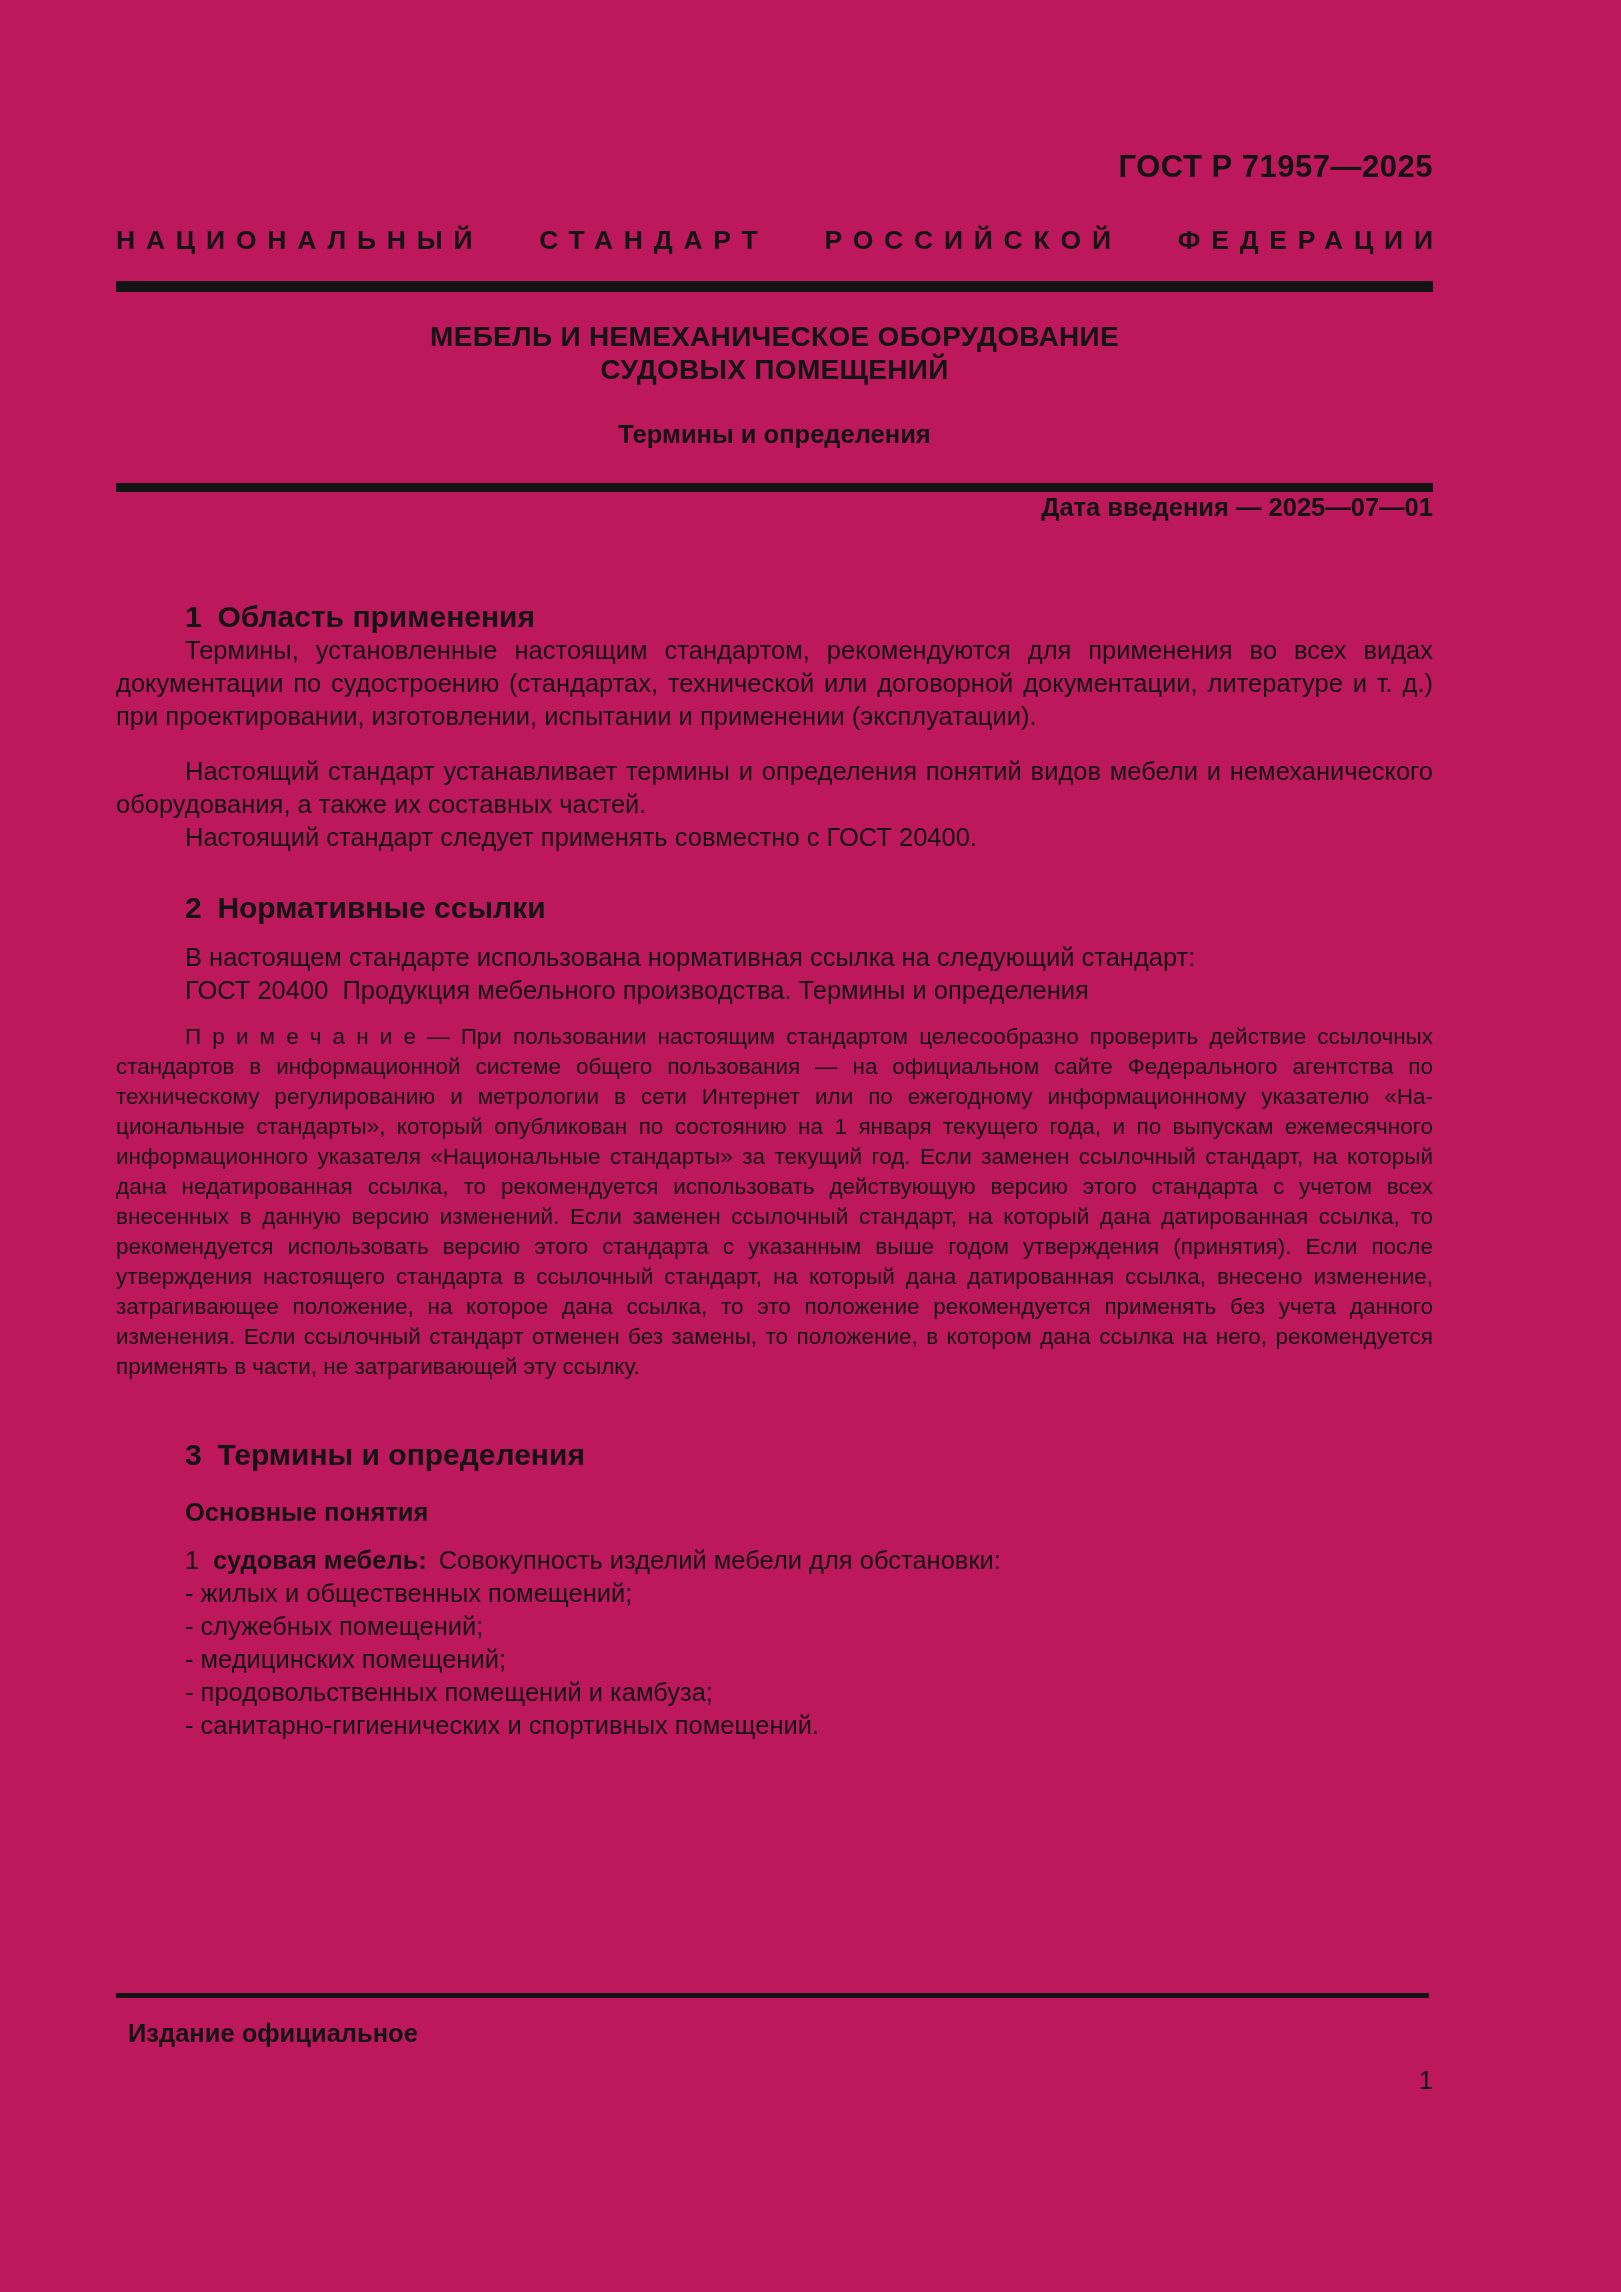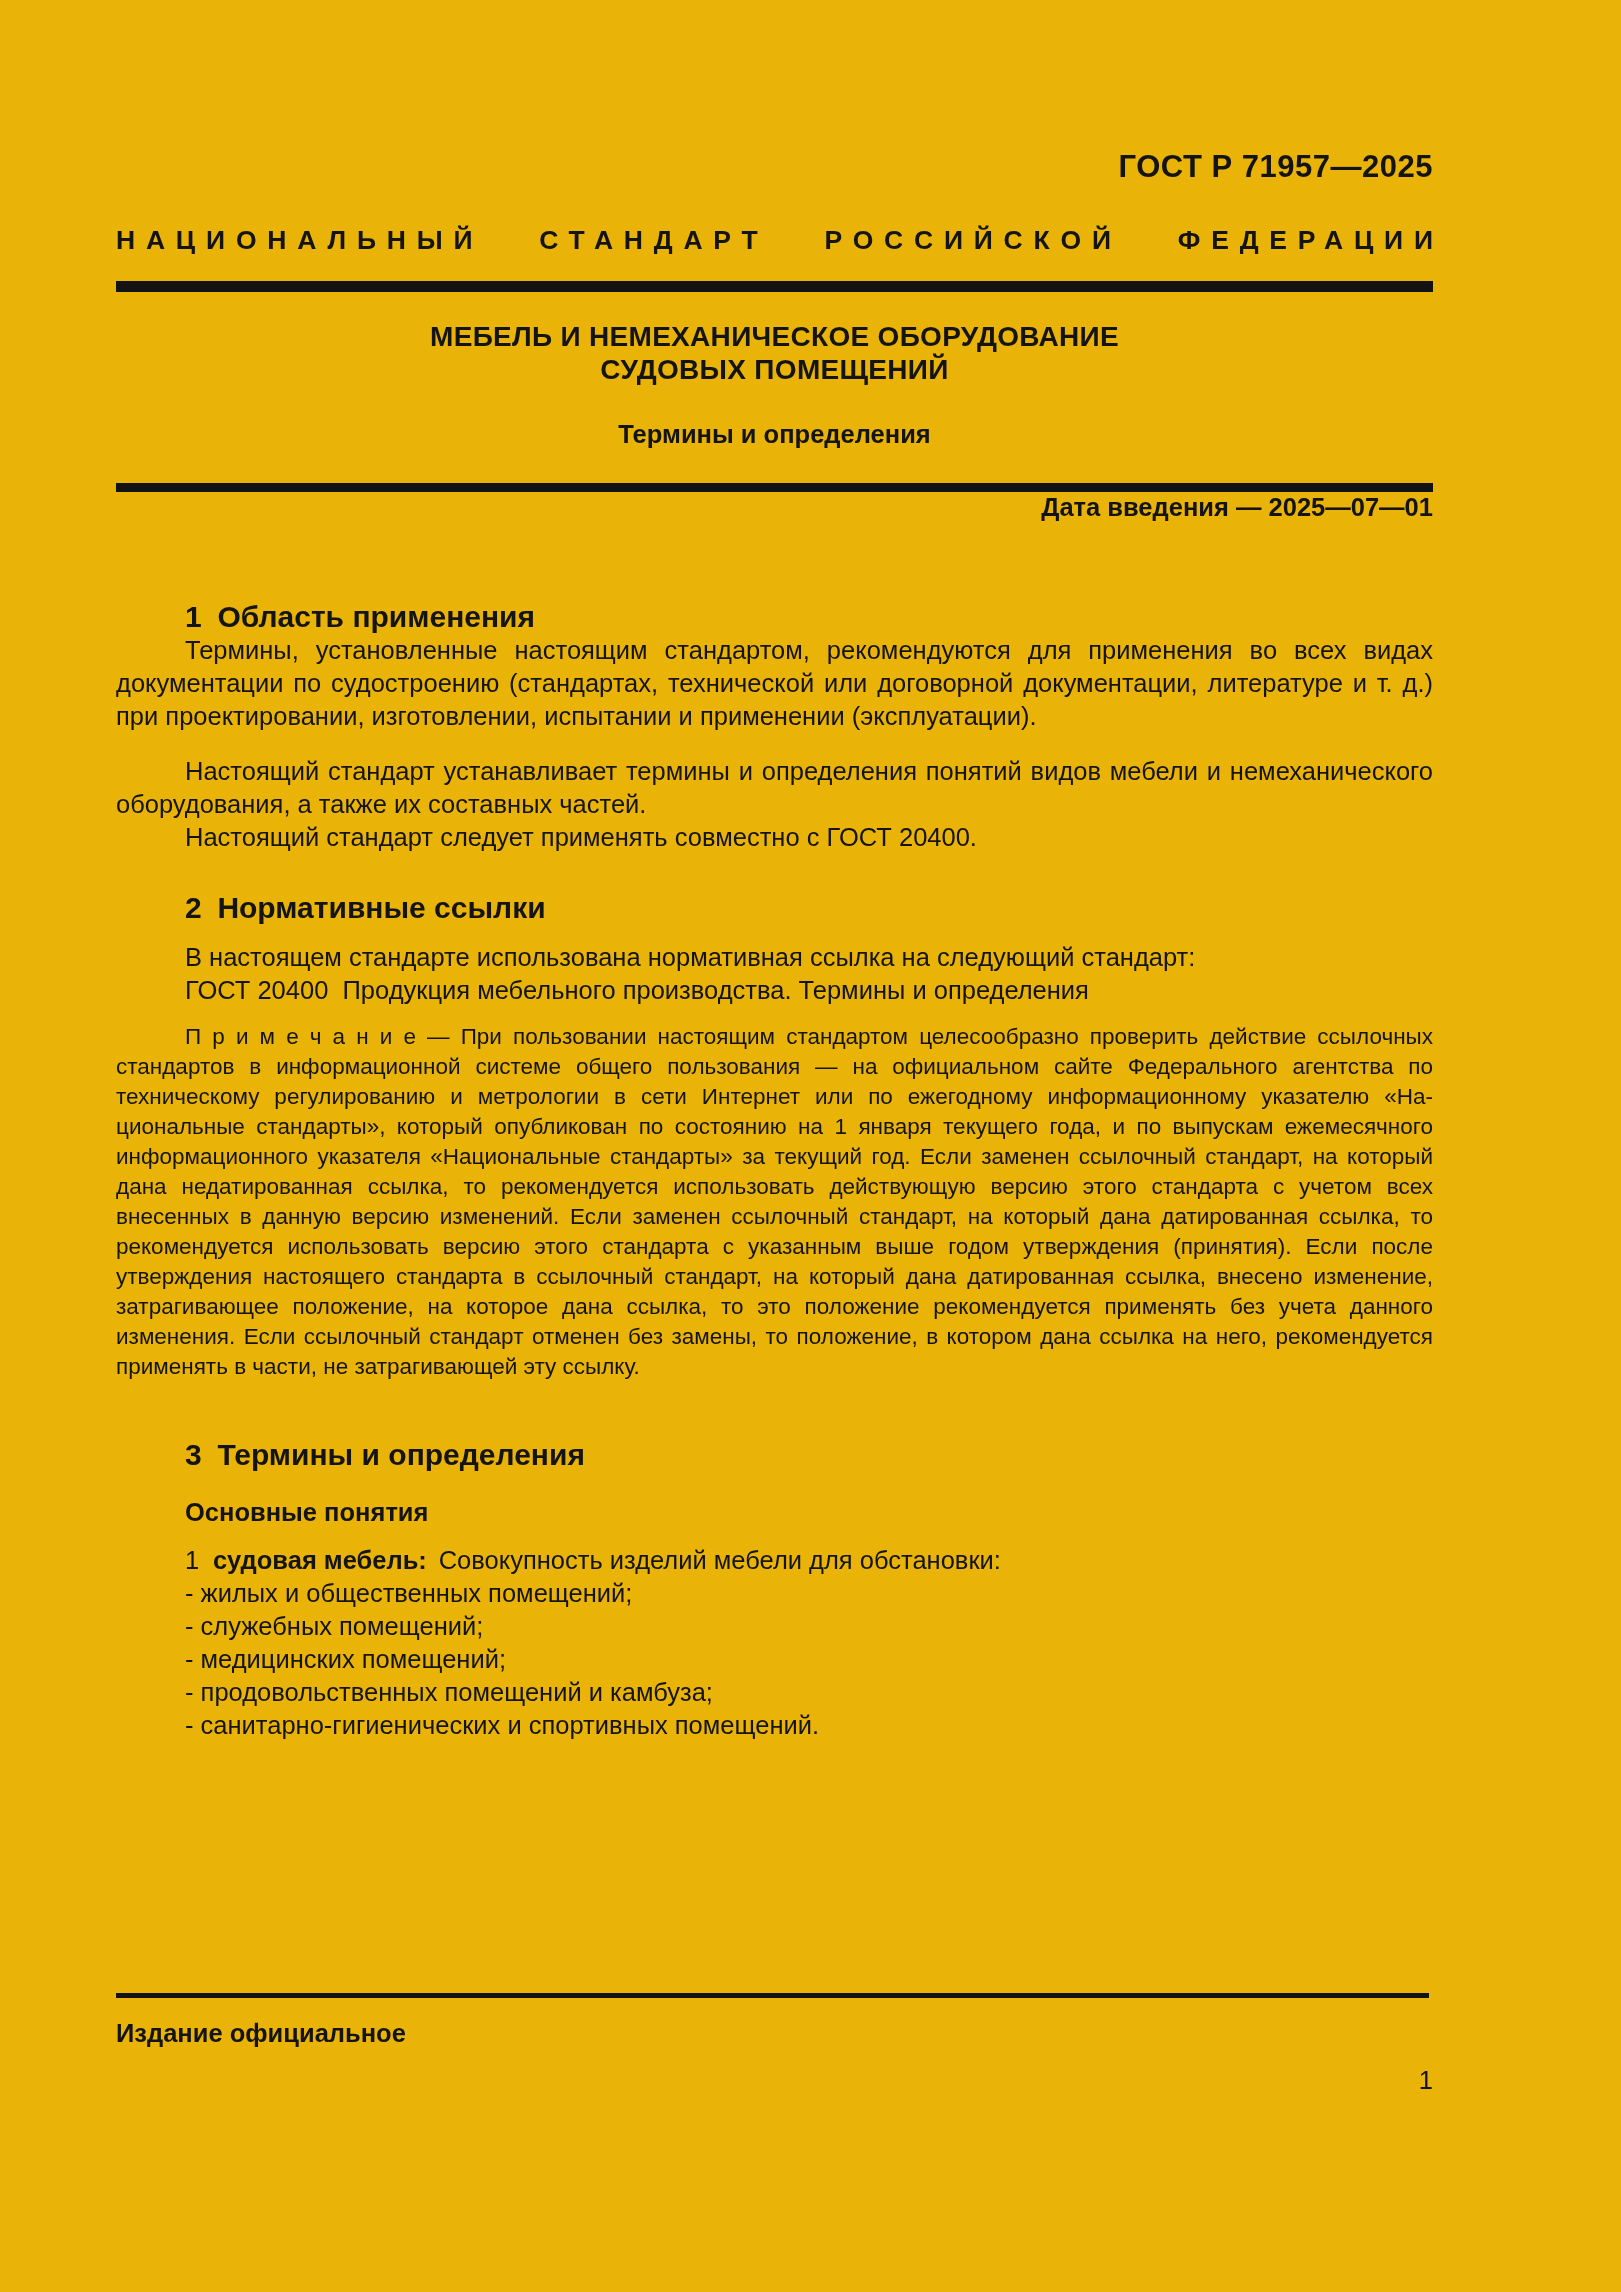--- a/index.html
+++ b/index.html
@@ -1,17 +1,17 @@
 <!DOCTYPE html>
 <html lang="ru"><head>
 <meta charset="utf-8">
 <style>
   html,body{margin:0;padding:0;background:#ffffff;}
   .page{
-    width:1621px;height:2293px;position:relative;background:#eab308;
+    width:1621px;height:2293px;position:relative;background:#be185d;
     box-sizing:border-box;padding:0 188px 0 116px;
     font-family:"Liberation Sans","DejaVu Sans",sans-serif;
     color:#141414;overflow:hidden;
   }
   .doc-code{margin-top:149px;font-size:31px;font-weight:bold;text-align:right;line-height:35px;letter-spacing:0.5px;}
   .banner{margin-top:40px;display:flex;justify-content:space-between;font-weight:bold;font-size:26.5px;line-height:33px;white-space:nowrap;}
   .banner .bw{letter-spacing:10.8px;margin-right:-10.8px;}
   .bar{height:11.8px;background:#131313;}
   .bar-top{margin-top:23.5px;}
   .bar-mid{margin-top:33px;height:9.8px;}
@@ -27,21 +27,21 @@
   .p{font-size:25.5px;line-height:33px;text-align:justify;text-indent:69px;margin:0;}
   .gap-top{margin-top:21.6px;}
   .gap-top-sm{margin-top:15.7px;}
   .note{margin-top:15.7px;font-size:22.5px;line-height:30px;text-align:justify;text-indent:69px;}
   .subheading{margin-top:23.5px;font-weight:bold;font-size:25.5px;line-height:32px;padding-left:69px;}
   .term-line{text-align:left;}
   .term-num{margin-right:13.7px;}
   .term-name{font-weight:bold;margin-right:11.8px;}
   .li{text-align:left;}
   .foot-rule{position:absolute;left:116px;right:192px;top:1993px;height:4.9px;background:#131313;}
-  .edition{position:absolute;left:116px;top:2017px;font-weight:bold;font-size:25.5px;line-height:32px;}
+  .edition{position:absolute;left:128px;top:2017px;font-weight:bold;font-size:25.5px;line-height:32px;}
   .page-num{position:absolute;right:188px;top:2064px;font-size:25.5px;line-height:32px;}
 </style>
 </head>
 <body>
 
 <div class="page">
 
   <div class="doc-code">ГОСТ Р 71957—2025</div>
 
   <div class="banner">

